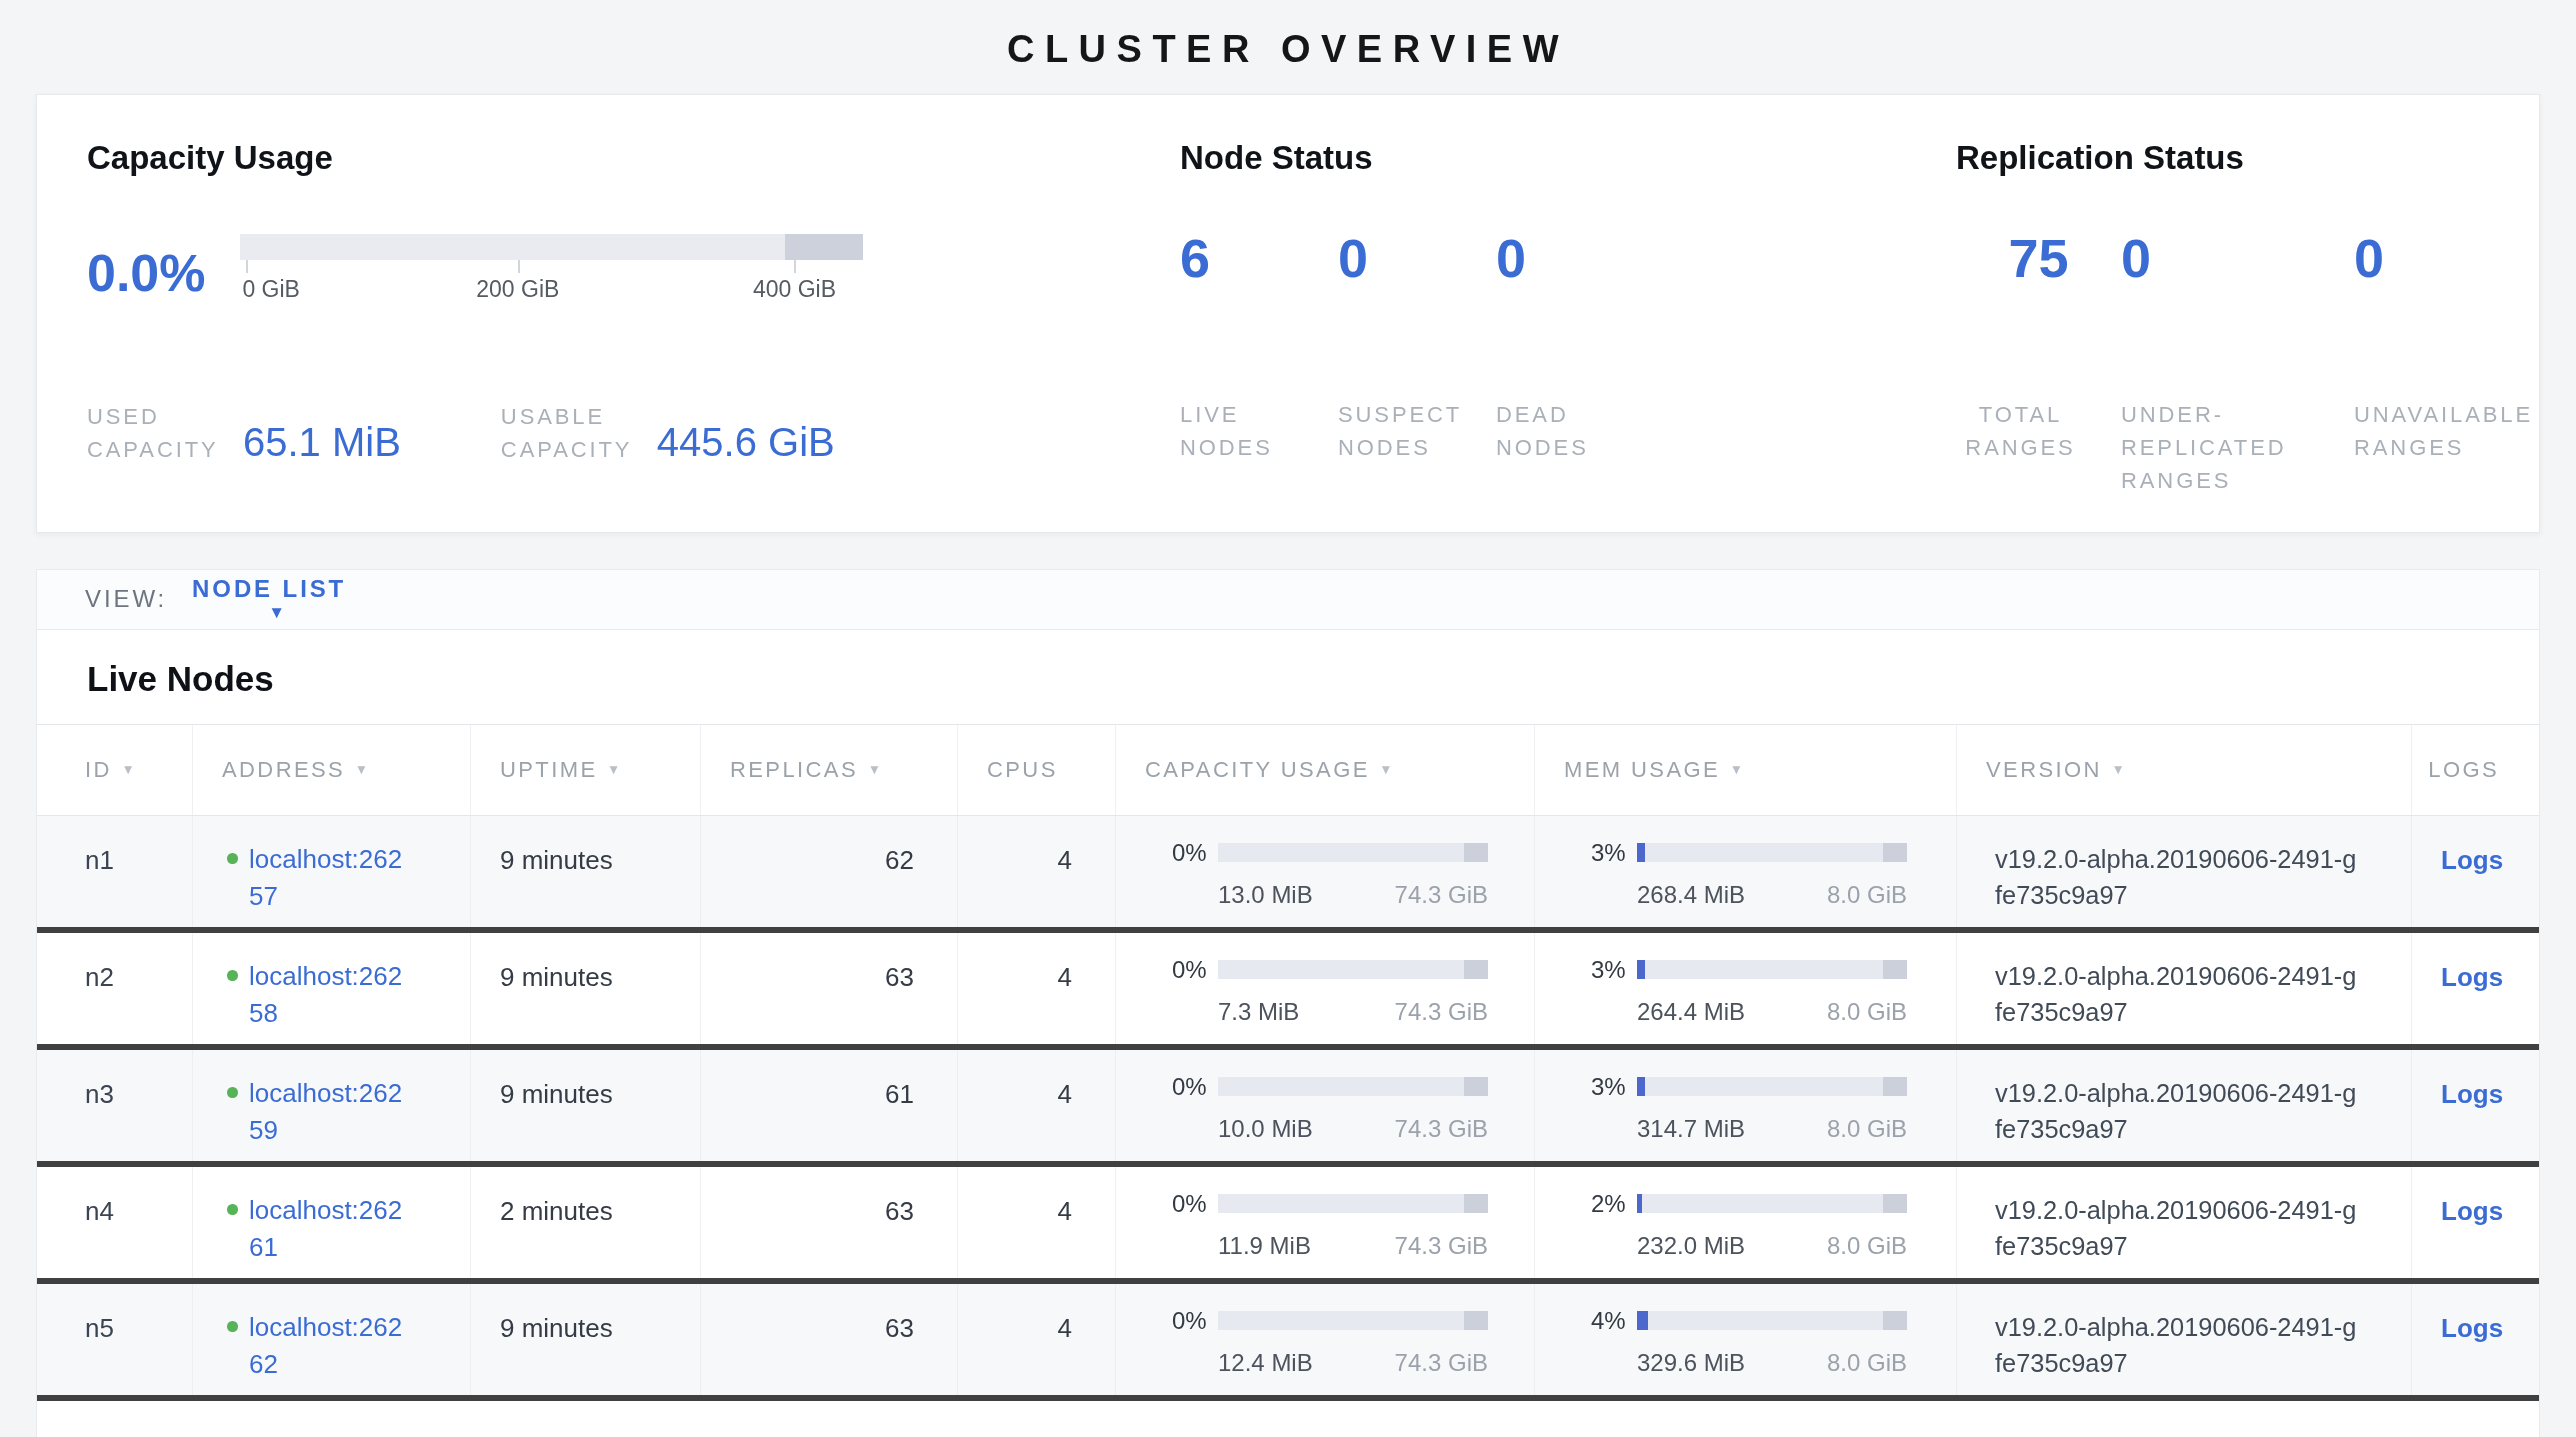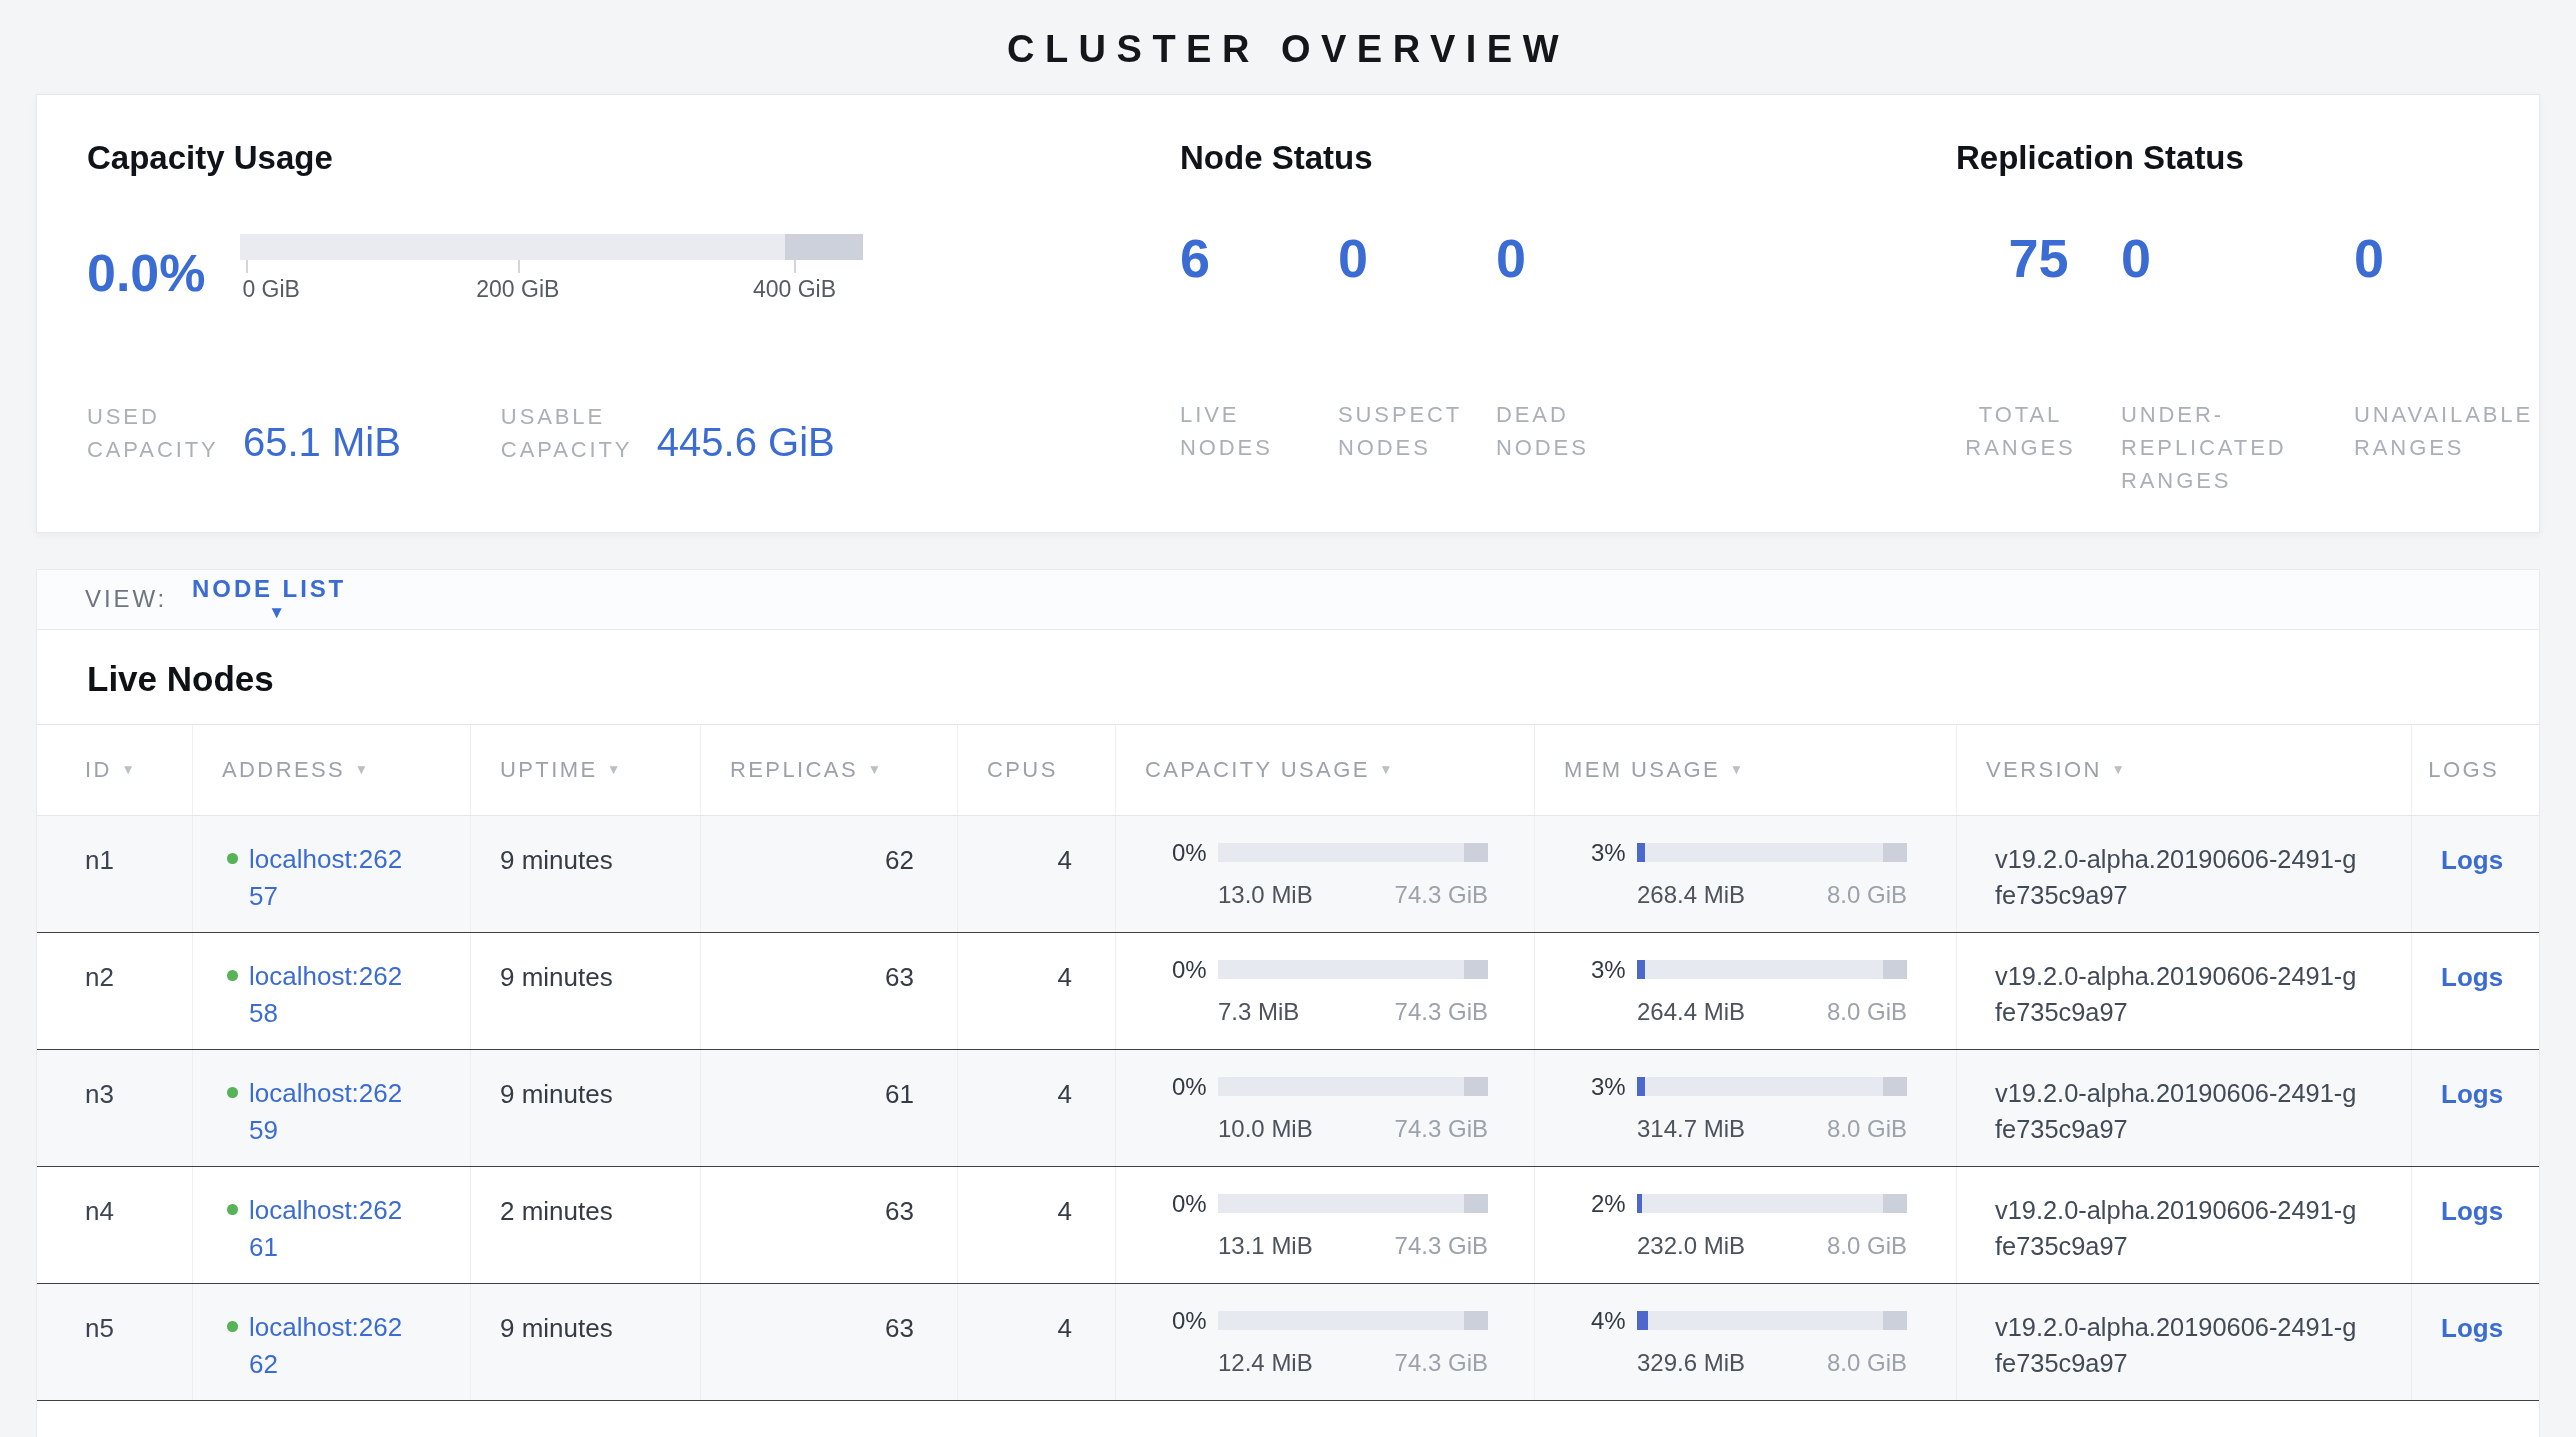--- a/index.html
+++ b/index.html
@@ -77,21 +77,21 @@
   }
   .thead{border-top:1px solid #e4e6e9;border-bottom:1px solid #e4e6e9;height:92px;background:#fff;}
   .th{
     display:flex;align-items:center;padding:0 19px 0 29px;
     font-size:22px;letter-spacing:2.4px;color:#9ba2aa;white-space:nowrap;
   }
   .th + .th{border-left:1px solid #eef0f3;}
   .th.col0{padding-left:48px;}
   .th.col8{justify-content:flex-end;padding-right:40px;}
   .sort-caret{font-size:13.4px;color:#b9bfc6;margin-left:9.6px;}
-  .tr{height:117px;background:#fff;border-bottom:1px solid #404040;}
+  .tr{height:117px;background:#fff;border-bottom:6px solid #404040;}
   .tbody .tr:nth-child(odd){background:#f7f8fa;}
   .td{padding:29px 29px 0 29px;font-size:26px;color:#353c46;}
   .td + .td{border-left:1px solid #eef0f3;}
   .tbody .tr:nth-child(odd) .td + .td{border-left-color:#eceef1;}
   .td-id{padding-left:48px;color:#3b4451;}
   .td-address{display:flex;align-items:flex-start;padding-left:34px;padding-top:25px;}
   .status-dot{width:10.5px;height:10.5px;border-radius:50%;background:var(--live-green);margin:12.5px 11.5px 0 0;flex:none;}
   .addr-link{color:var(--accent);display:inline-block;max-width:161px;word-break:break-all;line-height:1.42;cursor:pointer;text-decoration:none;}
   .td-replicas,.td-cpus{text-align:right;padding-right:43px;}
   .usage-cell{padding-top:23px;padding-left:56px;padding-right:19px;}
@@ -359,21 +359,21 @@
             <div class="td td-cpus">4</div>
             <div class="td usage-cell">
               <div class="usage-top">
                 <span class="usage-pct">0%</span>
                 <div class="mini-bar">
                   <div class="mini-fill" style="width: 0%;"></div>
                   <div class="mini-end"></div>
                 </div>
               </div>
               <div class="usage-bottom">
-                <span class="usage-used">13.1 MiB</span>
+                <span class="usage-used">11.9 MiB</span>
                 <span class="usage-total">74.3 GiB</span>
               </div>
             </div>
             <div class="td usage-cell">
               <div class="usage-top">
                 <span class="usage-pct">2%</span>
                 <div class="mini-bar">
                   <div class="mini-fill" style="width: 2%;"></div>
                   <div class="mini-end"></div>
                 </div>

